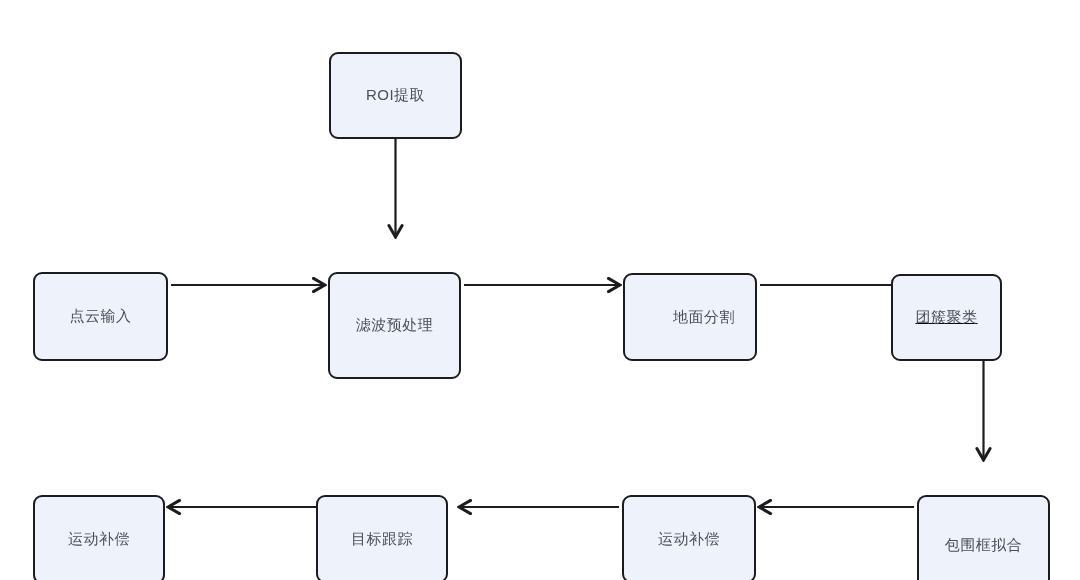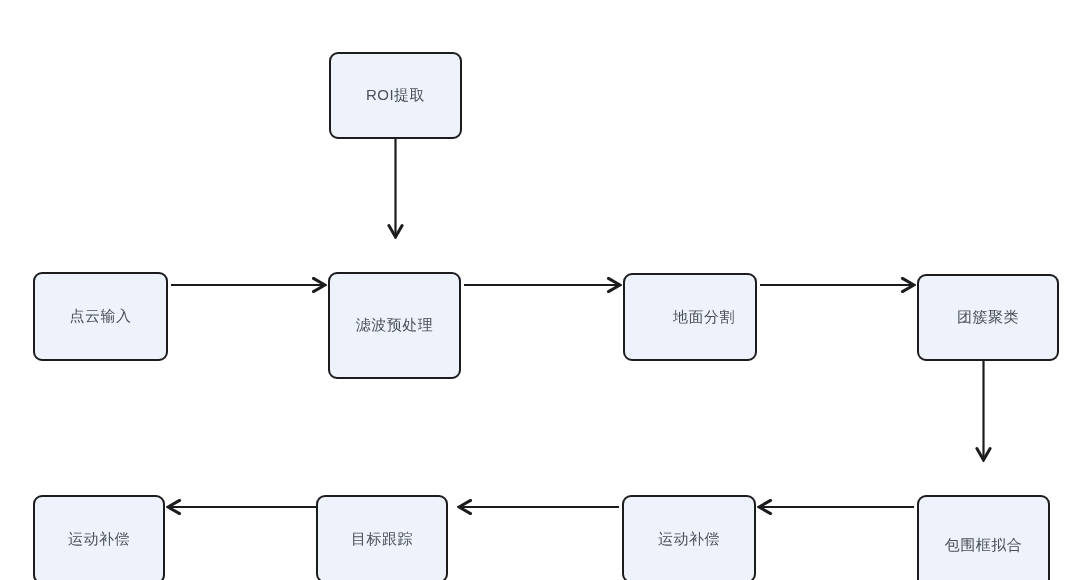--- a/index.html
+++ b/index.html
@@ -47,21 +47,21 @@
     color: var(--text, #4a4f57);
     font-size: 15px;
     letter-spacing: 0.5px;
     white-space: nowrap;
   }
   
   .n-roi      { left: 329px; top: 20px;  width: 133px; height: 87px; }
   .n-input    { left: 33px;  top: 240px; width: 135px; height: 89px; }
   .n-filter   { left: 328px; top: 240px; width: 133px; height: 107px; }
   .n-ground   { left: 623px; top: 241px; width: 134px; height: 88px; padding-left: 28px; }
-  .n-cluster  { left: 917px; top: 242px; width: 142px; height: 87px; }
+  .n-cluster  { left: 891px; top: 242px; width: 111px; height: 87px; text-decoration: underline; }
   .n-bbox     { left: 917px; top: 463px; width: 133px; height: 100px; }
   .n-object   { left: 622px; top: 463px; width: 134px; height: 88px; }
   .n-tracking { left: 316px; top: 463px; width: 132px; height: 88px; }
   .n-motion   { left: 33px;  top: 463px; width: 132px; height: 89px; }
 </style>
 </head>
 <body>
 
 <div class="canvas">
 

